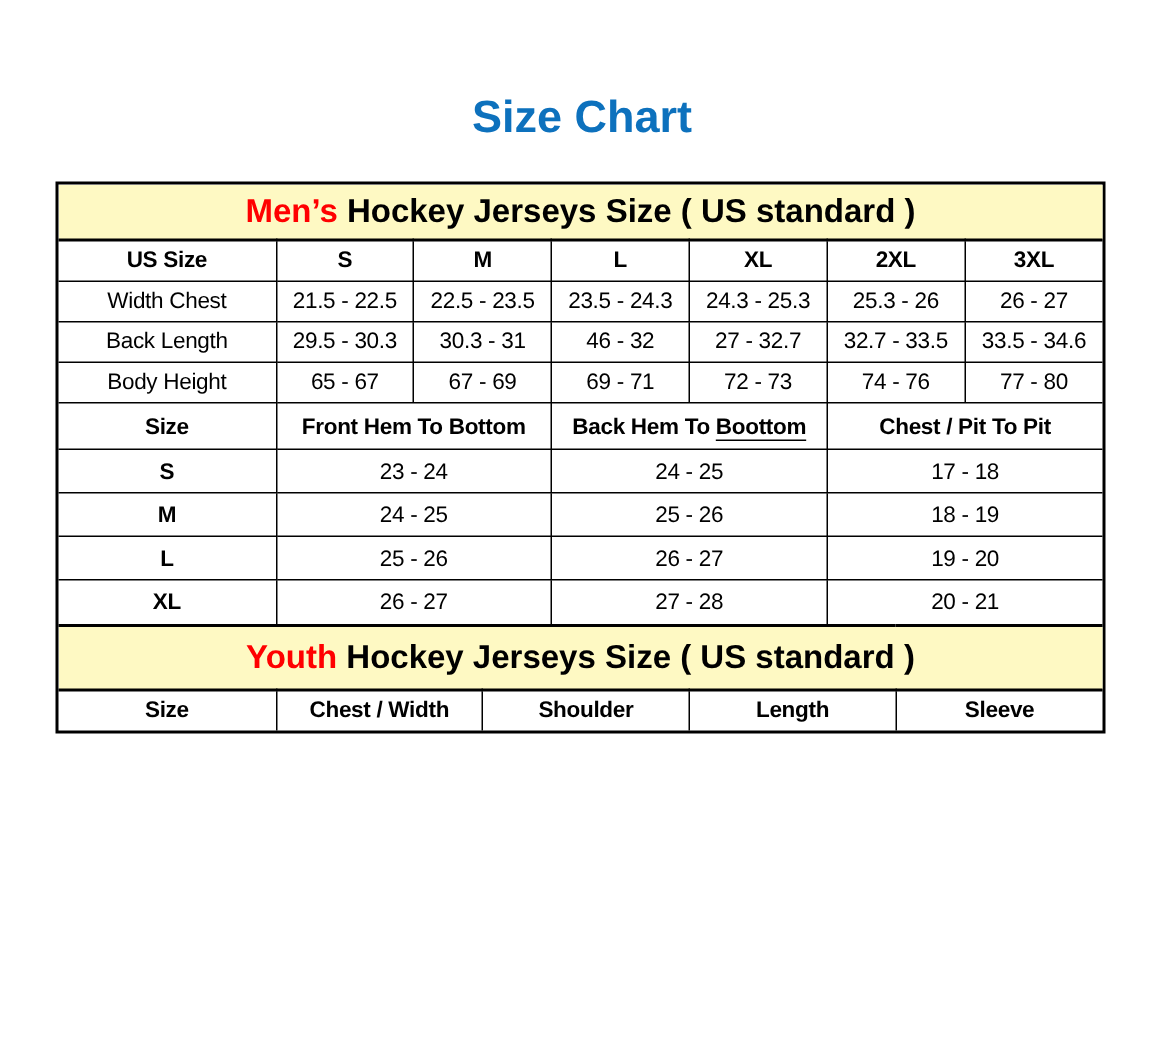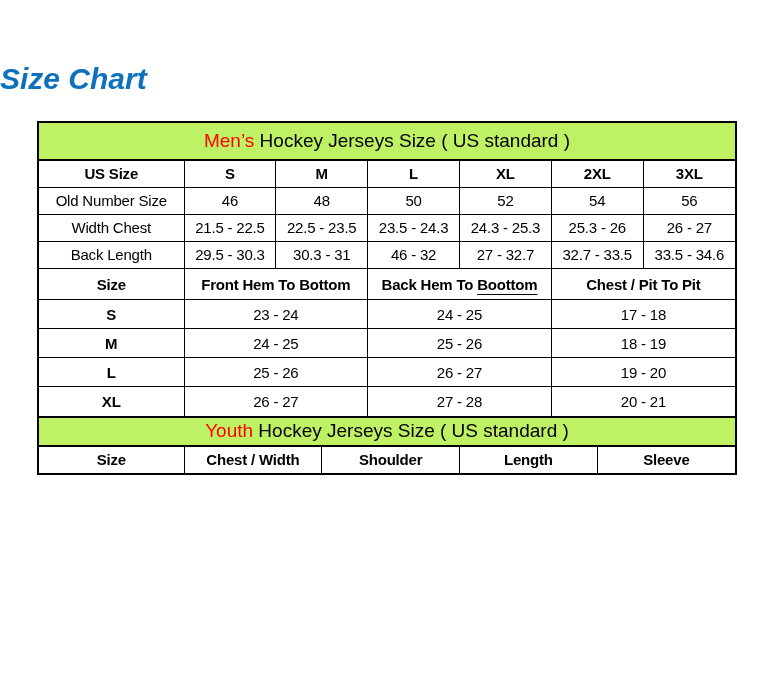--- a/index.html
+++ b/index.html
@@ -6,24 +6,23 @@
   .page {
     position:relative;
     width:776px; height:692px;
     background:#ffffff;
     font-family:"Liberation Sans", sans-serif;
     color:#000;
     overflow:hidden;
   }
   .title {
     position:absolute; top:62px; left:0; width:776px;
-    margin:0; text-align:left;
+    margin:0; text-align:center;
     font-size:30px; font-weight:700;
     color:#0d71bd;
-    font-style:italic;
   }
   .chart {
     position:absolute; left:37px; top:121px; width:696px;
     border:2px solid #000;
     background:#fff;
   }
   table { border-collapse:collapse; table-layout:fixed; width:100%; }
   th, td {
     border:1px solid #000;
     text-align:center; vertical-align:middle;
@@ -33,41 +32,41 @@
     overflow:hidden; white-space:nowrap;
   }
   tr:last-child > th, tr:last-child > td { border-bottom:none; }
   th:first-child, td:first-child { border-left:none; }
   th:last-child, td:last-child { border-right:none; }
 
   .band-cell {
     border:none;
     border-top:2px solid #000;
     border-bottom:2px solid #000;
-    background:#bef264;
-    font-size:19px; font-weight:400;
+    background:#fef9c3;
+    font-size:22px; font-weight:700;
     letter-spacing:0;
   }
   .mens .band-cell { border-top:none; }
   .band-highlight { color:#ff0000; }
 
   .head-row th { font-weight:700; }
 
   
   .mens  tbody th.row-label { font-weight:400; }
   .womens tbody th.row-label, .youth tbody th.row-label { font-weight:700; }
 
   
   .mens   tr.band-row { height:37px; }
   .mens   tr.head-row { height:27px; }
   .mens   tr.data-row { height:27px; }
   .womens tr.band-row { height:29px; }
   .womens tr.head-row { height:31px; }
   .womens tr.data-row { height:29px; }
-  .youth  tr.band-row { height:29px; }
+  .youth  tr.band-row { height:43px; }
   .youth  tr.head-row { height:27px; }
   .youth  tr.data-row { height:31px; }
 
   .squiggle {
     text-decoration-line:underline;
     text-decoration-style:wavy;
     text-decoration-color:#e00000;
     text-decoration-thickness:1px;
     text-underline-offset:4px;
     text-decoration-skip-ink:none;
@@ -100,45 +99,45 @@
         <tr class="head-row">
             <th>US Size</th>
             <th>S</th>
             <th>M</th>
             <th>L</th>
             <th>XL</th>
             <th>2XL</th>
             <th>3XL</th>
           </tr>
           <tr class="data-row">
-            <th class="row-label">Old Number Size</th>
-            <td>46</td>
-            <td>48</td>
-            <td>50</td>
-            <td>52</td>
-            <td>54</td>
-            <td>56</td>
-          </tr>
-          <tr class="data-row">
             <th class="row-label">Width Chest</th>
             <td>21.5 - 22.5</td>
             <td>22.5 - 23.5</td>
             <td>23.5 - 24.3</td>
             <td>24.3 - 25.3</td>
             <td>25.3 - 26</td>
             <td>26 - 27</td>
           </tr>
           <tr class="data-row">
             <th class="row-label">Back Length</th>
             <td>29.5 - 30.3</td>
             <td>30.3 - 31</td>
             <td>46 - 32</td>
             <td>27 - 32.7</td>
             <td>32.7 - 33.5</td>
             <td>33.5 - 34.6</td>
+          </tr>
+          <tr class="data-row">
+            <th class="row-label">Body Height</th>
+            <td>65 - 67</td>
+            <td>67 - 69</td>
+            <td>69 - 71</td>
+            <td>72 - 73</td>
+            <td>74 - 76</td>
+            <td>77 - 80</td>
           </tr>
         </tbody>
     </table>
 
     <table class="womens">
       <colgroup>
           <col style="width:145px">
           <col>
           <col>
           <col>

